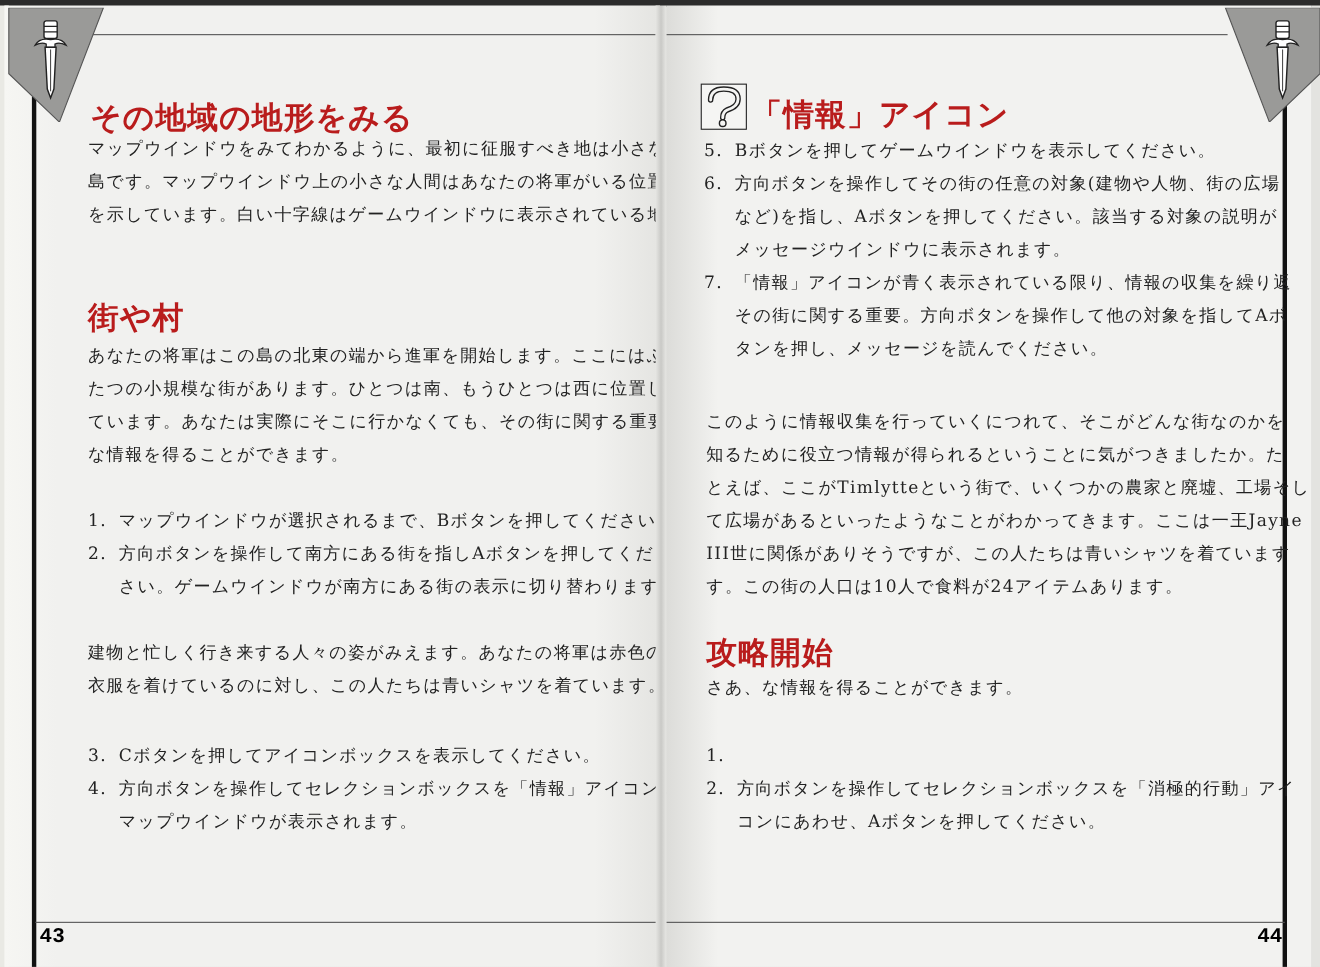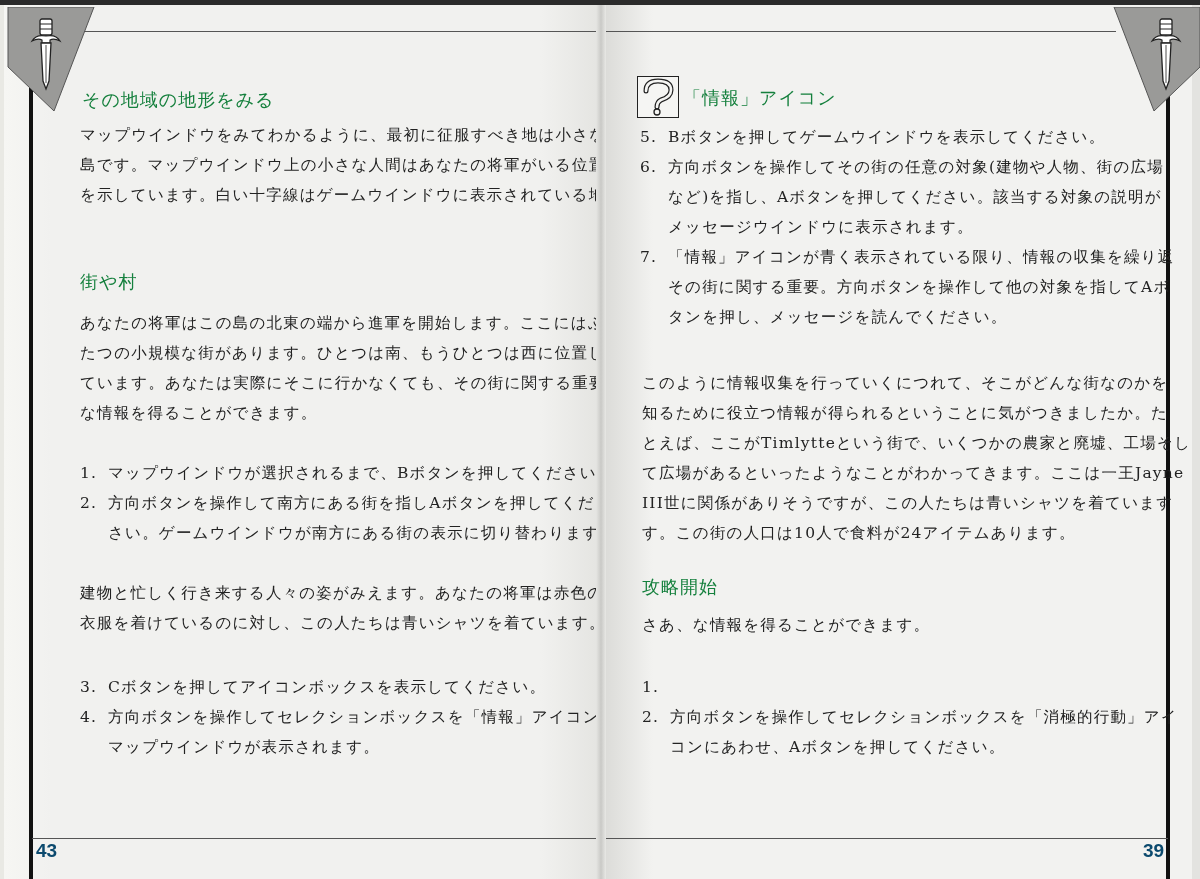--- a/index.html
+++ b/index.html
@@ -19,23 +19,23 @@
     .page.right { left: 600px; width: 596px; background: linear-gradient(to right, #dcdcd9 0%, #f2f2f0 8%, #f2f2f0 100%); }
     .edge-left { position: absolute; left: 0; top: 5px; width: 8px; height: 874px; background: #e9e9e4; }
     .edge-right { position: absolute; left: 1192px; top: 5px; width: 8px; height: 874px; background: #e3e3e0; }
     .gutter { position: absolute; left: 596px; top: 5px; width: 10px; height: 874px; background: linear-gradient(to right, #e6e6e3, #c9c9c6, #e8e8e5); }
 
     .rule-top { position: absolute; height: 1px; background: #555; top: 31px; }
     .rule-bottom { position: absolute; height: 1px; background: #555; top: 838px; }
     .side-bar { position: absolute; width: 4px; background: #111; top: 88px; height: 791px; }
 
     .banner { position: absolute; top: 7px; width: 90px; height: 104px; }
-    .page-num { position: absolute; top: 840px; font-family: Liberation Sans, sans-serif; font-weight: bold; font-size: 19px; color: #0c4a6e; }
+    .page-num { position: absolute; top: 840px; font-family: Liberation Mono, monospace; font-weight: bold; font-size: 19px; color: #000000; }
 
-    .h1 { position: absolute; font-family: "DejaVu Sans", sans-serif; font-size: 18px; font-weight: normal; color: #15803d; letter-spacing: 1px; white-space: nowrap; }
+    .h1 { position: absolute; font-family: "DejaVu Sans", sans-serif; font-size: 28px; font-weight: bold; color: #b91c1c; letter-spacing: 1px; white-space: nowrap; }
     .para { position: absolute; font-size: 15.5px; line-height: 30px; color: #222; white-space: nowrap; letter-spacing: 1.2px; }
     .list { position: absolute; font-size: 15.5px; line-height: 30px; color: #222; }
     .li { display: flex; white-space: nowrap; letter-spacing: 1.2px; }
     .li .num { width: 28px; flex: none; }
     .li .txt { display: block; }
 
     .qbox { position: absolute; width: 40px; height: 40px; border: 1.5px solid #222; background: #f5f5f3; }
   </style>
 </head>
 <body>
@@ -178,13 +178,13 @@
   <div class="li">
     <span class="num">2.</span>
     <span class="txt">
       <span style="display:block">方向ボタンを操作してセレクションボックスを「消極的行動」アイ</span>
       <span style="display:block">コンにあわせ、Aボタンを押してください。</span>
     </span>
   </div>
 </div>
 
 <div class="rule-bottom" style="left:606px; width:562px;"></div>
-<div class="page-num" style="left:1143px;">39</div>
+<div class="page-num" style="left:1143px;">44</div>
 
 </body></html>

